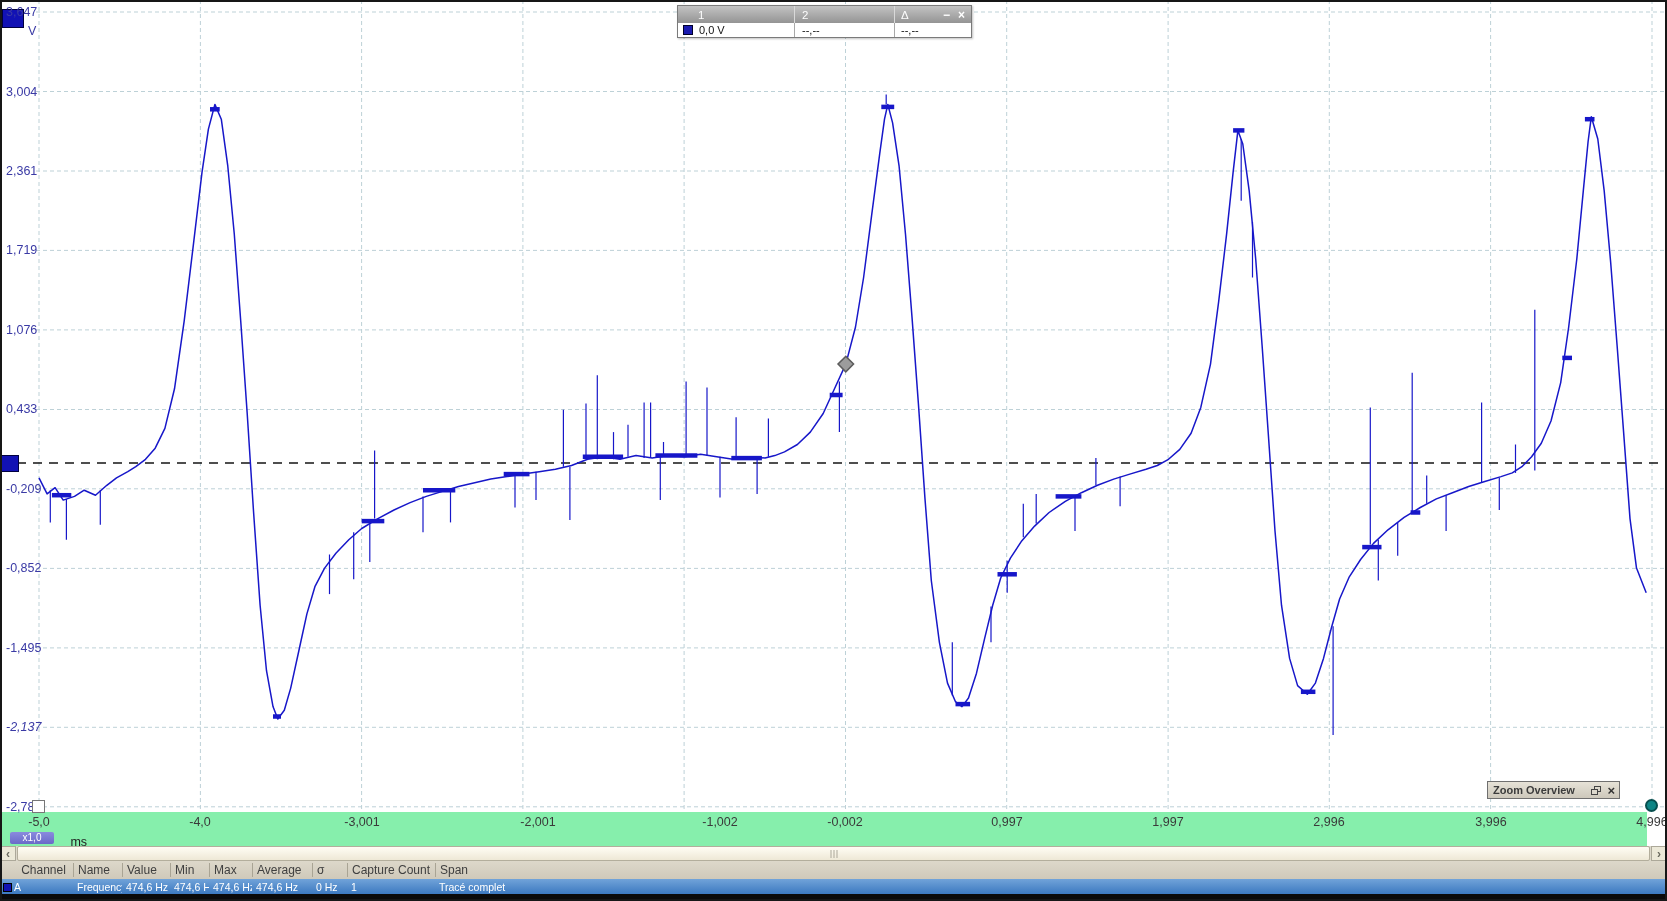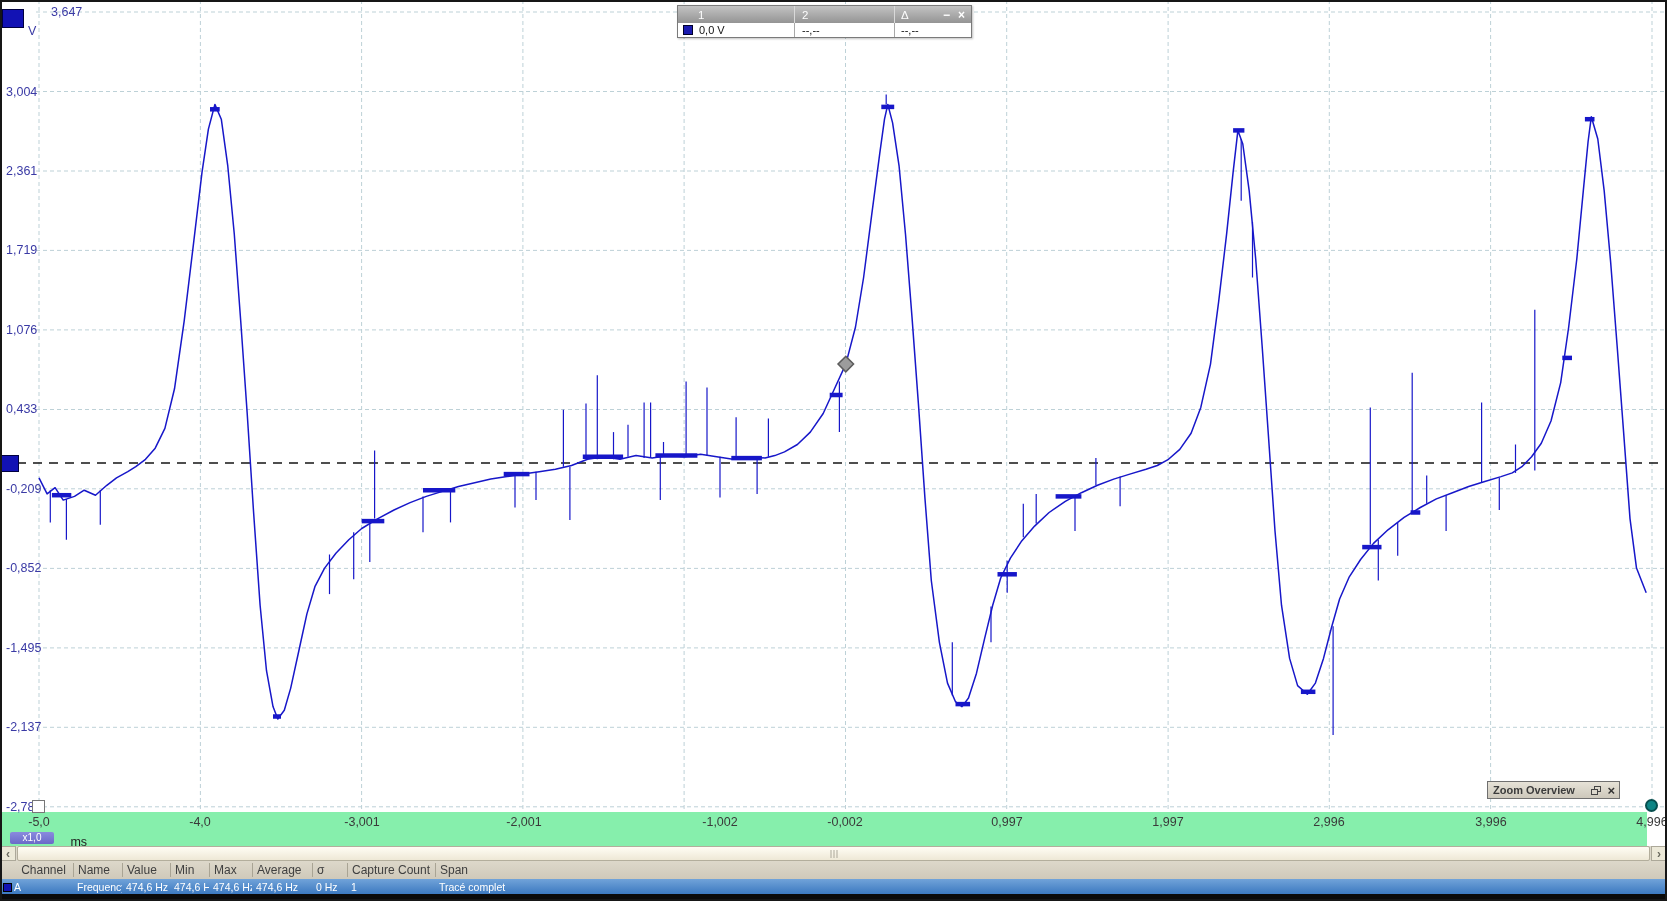--- a/index.html
+++ b/index.html
@@ -179,30 +179,30 @@
       <line class="spk" x1="1426.7" y1="503.8" x2="1426.7" y2="475.4"></line>
       <line class="spk" x1="1446.1" y1="495.2" x2="1446.1" y2="531.0"></line>
       <line class="spk" x1="1481.6" y1="482.8" x2="1481.6" y2="402.4"></line>
       <line class="spk" x1="1499.3" y1="477.8" x2="1499.3" y2="510.0"></line>
       <line class="spk" x1="1515.5" y1="472.9" x2="1515.5" y2="444.5"></line>
       <line class="spk" x1="1534.8" y1="470.4" x2="1534.8" y2="309.7"></line>
       <polyline class="tr" points="39.0,477.8 47.1,493.9 55.1,487.7 63.2,500.1 74.5,496.4 84.2,490.2 95.5,495.2 106.8,485.3 116.5,477.8 127.8,471.7 135.8,466.7 145.5,459.3 155.2,448.2 164.9,428.4 174.5,388.8 184.2,320.8 193.9,240.4 202.0,172.4 208.4,129.1 214.9,104.4 221.3,119.2 227.8,166.2 234.3,234.2 240.7,320.8 247.2,413.5 253.6,512.5 260.1,605.2 266.5,670.7 273.0,706.6 277.8,719.0 284.3,710.3 290.7,688.1 298.8,651.0 306.9,613.9 314.9,586.7 324.6,568.1 335.9,553.3 348.8,539.7 361.7,528.5 377.9,518.6 394.0,510.0 410.1,502.6 426.3,496.4 442.4,491.4 458.5,486.5 474.7,482.8 490.8,479.1 507.0,476.6 523.1,474.1 539.2,471.7 555.4,469.2 571.5,465.5 587.6,459.3 603.8,456.8 619.9,459.3 636.0,455.6 652.2,458.1 668.3,455.6 684.5,456.8 700.6,454.3 716.7,456.8 732.9,459.3 749.0,456.8 765.1,458.1 774.8,455.6 784.5,451.9 797.4,444.5 810.3,432.1 823.2,413.5 834.5,388.8 845.8,364.1 855.5,327.0 863.6,277.5 871.6,215.7 879.7,153.9 884.5,119.2 887.8,104.4 892.6,122.9 899.1,166.2 905.5,234.2 912.0,317.1 918.4,403.6 924.9,497.6 931.3,580.5 939.4,642.3 947.5,683.1 955.5,701.7 962.0,706.6 968.5,698.0 976.5,673.2 984.6,638.6 992.7,605.2 1000.7,578.0 1010.4,558.2 1021.7,540.9 1034.6,526.1 1049.1,512.5 1065.3,501.3 1081.4,492.7 1097.5,485.3 1113.7,479.1 1129.8,474.1 1146.0,469.2 1157.3,465.5 1168.5,459.3 1179.8,449.4 1191.1,433.3 1200.8,407.4 1210.5,364.1 1218.6,302.2 1226.6,234.2 1233.1,172.4 1237.9,130.4 1242.8,144.0 1249.2,190.9 1255.7,259.0 1262.1,345.5 1268.6,438.3 1275.0,531.0 1281.5,605.2 1289.6,658.4 1297.6,685.6 1307.3,694.2 1315.4,683.1 1323.5,658.4 1331.5,627.5 1339.6,599.0 1349.3,576.8 1360.6,559.5 1373.5,543.4 1388.0,529.8 1404.1,517.4 1420.3,507.5 1436.4,498.9 1452.5,492.7 1468.7,486.5 1484.8,481.5 1501.0,476.6 1512.3,472.9 1521.9,466.7 1531.6,456.8 1541.3,443.2 1551.0,421.0 1560.7,382.6 1568.7,327.0 1576.8,259.0 1583.3,190.9 1588.1,141.5 1591.3,116.8 1597.8,139.0 1604.2,190.9 1610.7,262.7 1617.1,345.5 1623.6,432.1 1630.0,518.6 1636.5,568.1 1646.2,592.8"></polyline>
       <rect class="mk" x="-5.5" y="-5.5" width="11" height="11" transform="translate(845.8,364.1) rotate(45)"></rect>
     </svg>
   <div id="ylabels">
-      <div class="ylab" style="top: 5px; margin-left: 45px;">3,647</div>
+      <div class="ylab" style="top: 5px;">3,647</div>
       <div class="ylab" style="top: 85px;">3,004</div>
       <div class="ylab" style="top: 164px;">2,361</div>
       <div class="ylab" style="top: 243px;">1,719</div>
       <div class="ylab" style="top: 323px;">1,076</div>
       <div class="ylab" style="top: 402px;">0,433</div>
       <div class="ylab" style="top: 482px;">-0,209</div>
       <div class="ylab" style="top: 561px;">-0,852</div>
       <div class="ylab" style="top: 641px; text-align: center;">-1,495</div>
-      <div class="ylab" style="top: 720px;">-2,137</div>
+      <div class="ylab" style="top: 720px; font-style: italic;">-2,137</div>
       <div class="ylab" style="top: 800px;">-2,78</div>
     </div>
   <div id="yunit">V</div>
   <div class="chan-sq" id="chan-top"></div>
   <div class="chan-sq" id="chan-zero"></div>
   <div id="corner-handle"></div>
 
   <div id="overlay">
     <div class="ov-head">
       <div class="ov-hc c1">1</div>
@@ -230,21 +230,21 @@
   </div>
 </div>
 
 <div id="teal-marker"></div>
 
 <div id="axis-strip">
   <div id="xlabels">
       <div class="xlab" style="left: 39px;">-5,0</div>
       <div class="xlab" style="left: 200px;">-4,0</div>
       <div class="xlab" style="left: 362px;">-3,001</div>
-      <div class="xlab" style="left: 524px;">-2,001</div>
+      <div class="xlab" style="left: 538px;">-2,001</div>
       <div class="xlab" style="left: 720px; text-align: center;">-1,002</div>
       <div class="xlab" style="left: 845px;">-0,002</div>
       <div class="xlab" style="left: 1007px;">0,997</div>
       <div class="xlab" style="left: 1168px;">1,997</div>
       <div class="xlab" style="left: 1329px;">2,996</div>
       <div class="xlab" style="left: 1491px;">3,996</div>
       <div class="xlab" style="left: 1652px;">4,996</div>
     </div>
   <div id="scale-row">
     <span id="scale-badge">x1,0</span>

